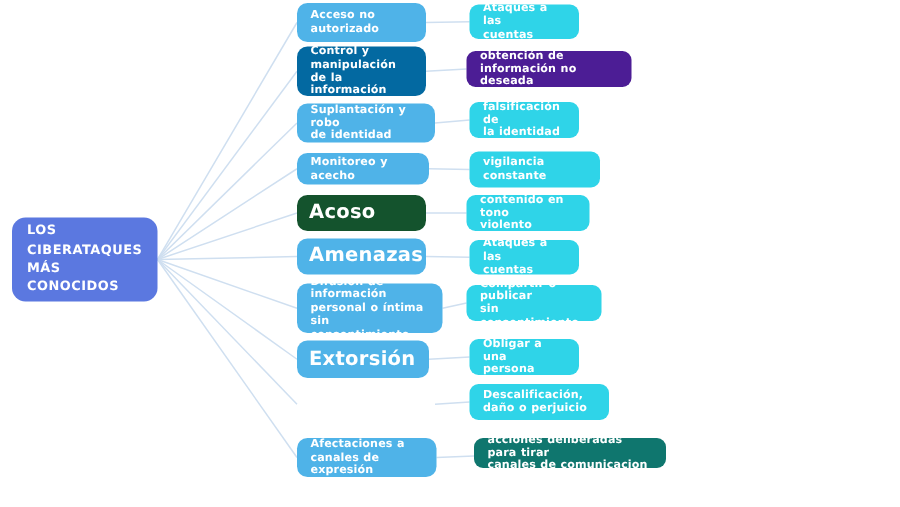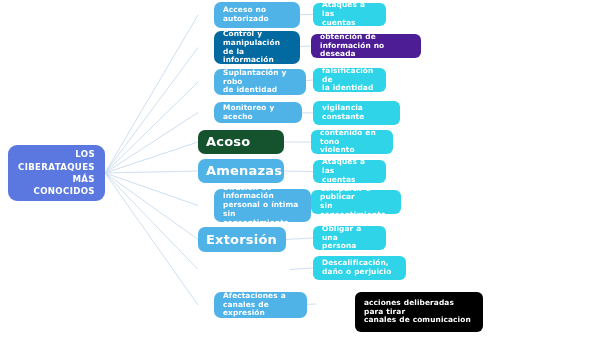--- a/index.html
+++ b/index.html
@@ -50,30 +50,29 @@
 
   
   .node.root {
     background: #5b78e0;
     border-radius: 9px;
     font-size: 8.6px;
     font-weight: 700;
     letter-spacing: 0.35px;
     line-height: 1.45;
     padding: 0 0 0 10px;
-    text-align: right;
   }
 
   
   .node.lvl1 {
     background: #4fb3e8;
     font-weight: 700;
     padding: 0 8px 0 8px;
   }
-  .node.lvl1.small { font-size: 7.4px; margin-left: 16px; }
+  .node.lvl1.small { font-size: 7.4px; }
   .node.lvl1.big   { font-size: 13px; letter-spacing: 0.2px; font-weight: 600; }
 
   
   .node.lvl2 {
     background: #2fd4e8;
     font-size: 7.4px;
     font-weight: 700;
     padding: 0 8px 0 8px;
     border-radius: 6px;
   }
@@ -180,17 +179,17 @@
 persona</span>
     </div>
     <div class="node lvl2" style="left: 313px; top: 256px; width: 93px; height: 24px; background: rgb(47, 212, 232);">
       <span class="txt">Descalificación,
 daño o perjuicio</span>
     </div>
     <div class="node lvl1 small" style="left: 198px; top: 292px; width: 93px; height: 26px; background: rgb(79, 179, 232);">
       <span class="txt">Afectaciones a
 canales de expresión</span>
     </div>
-    <div class="node lvl2" style="left: 316px; top: 292px; width: 128px; height: 40px; background: #000000; margin-left: 39px;">
+    <div class="node lvl2" style="left: 316px; top: 292px; width: 128px; height: 20px; background: #0f766e;">
       <span class="txt">acciones deliberadas para tirar
 canales de comunicacion</span>
     </div>
   </div>
 
 </body></html>

